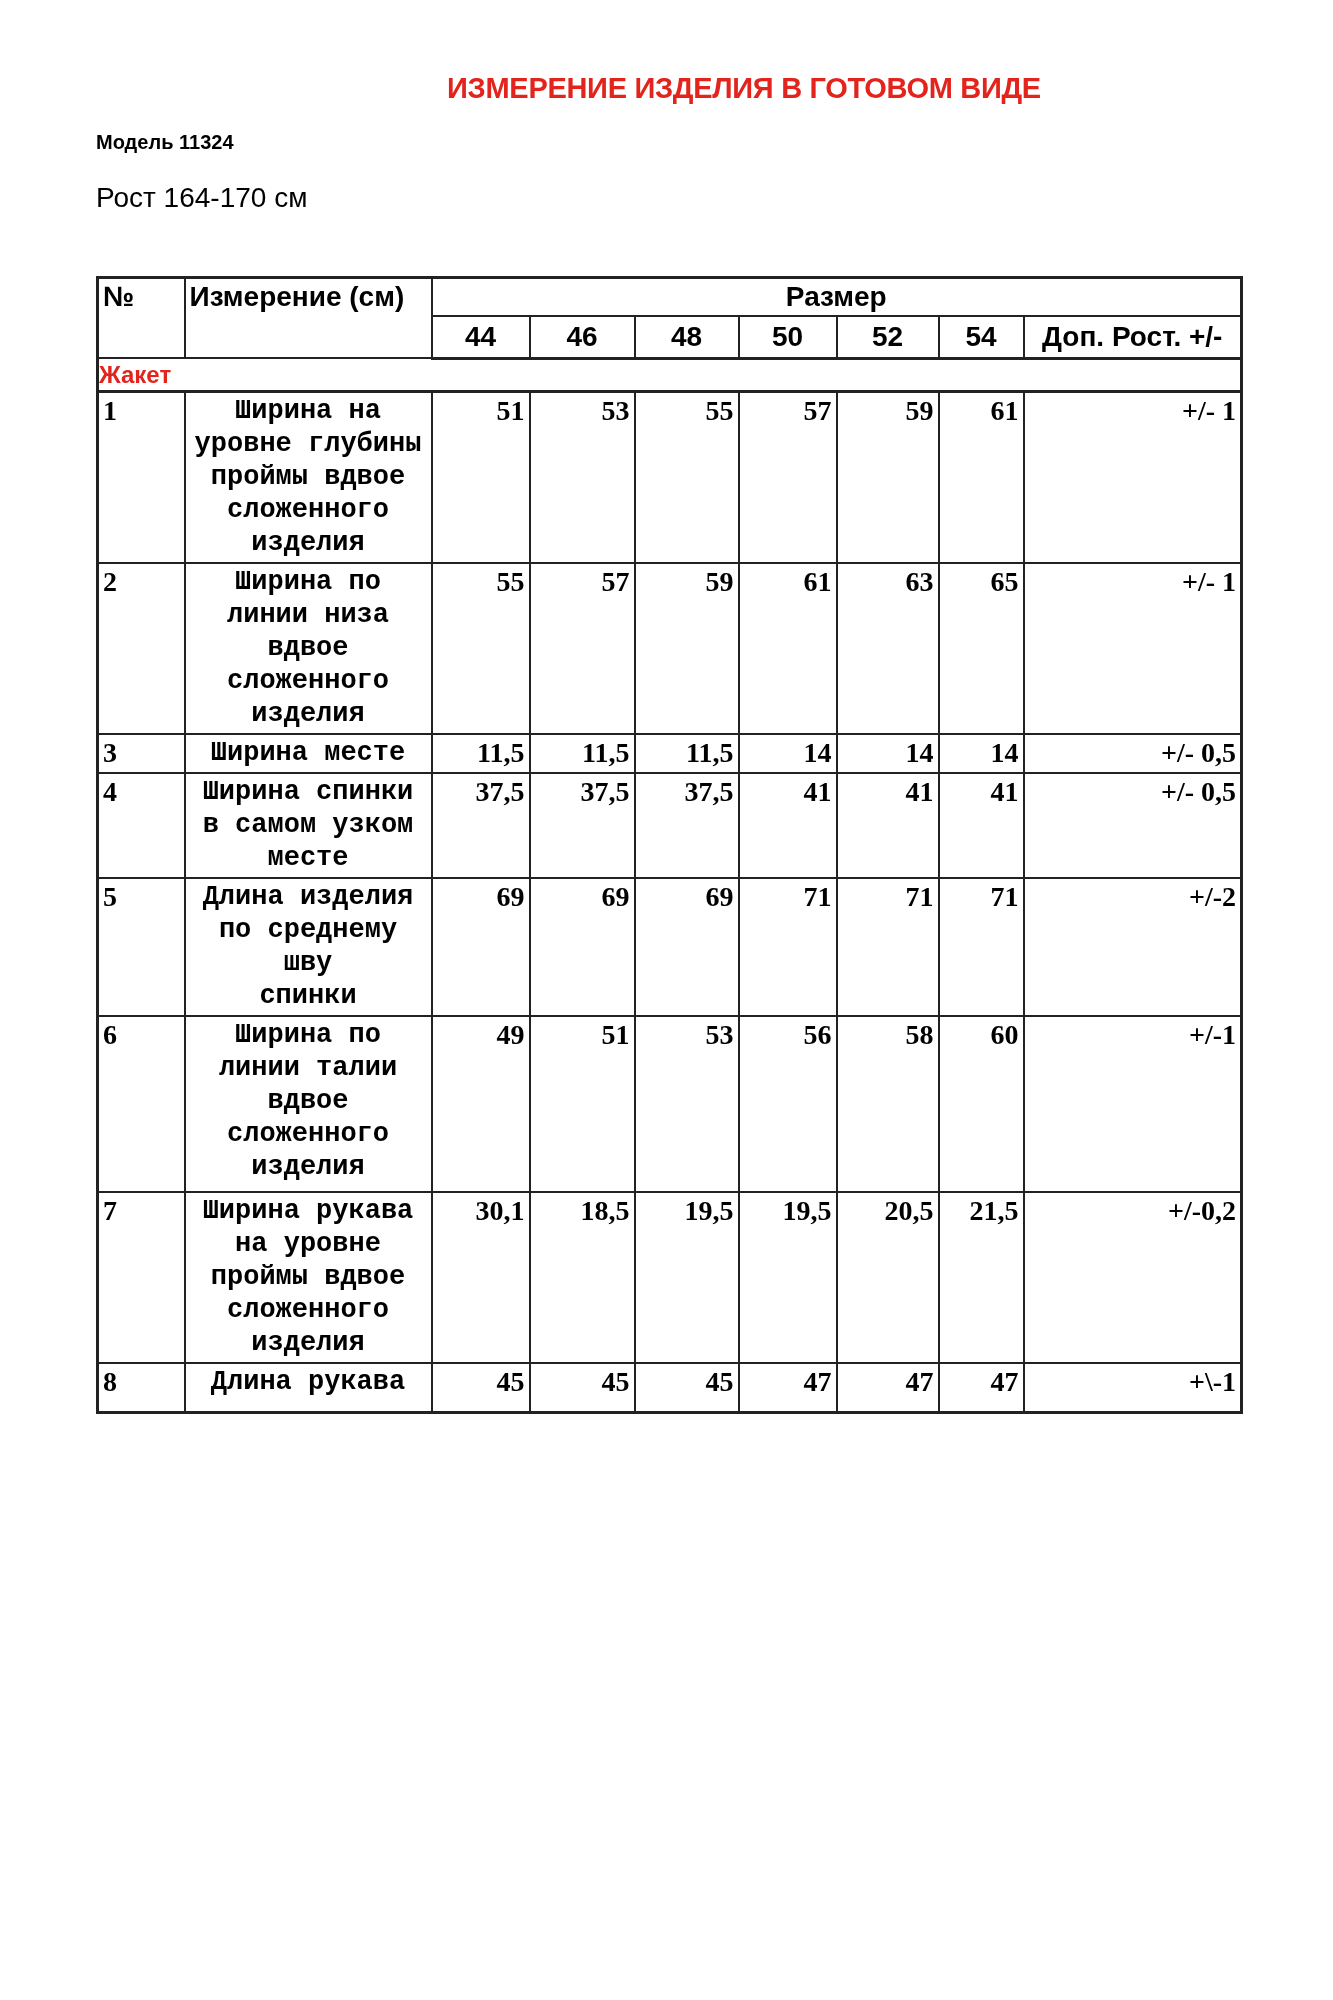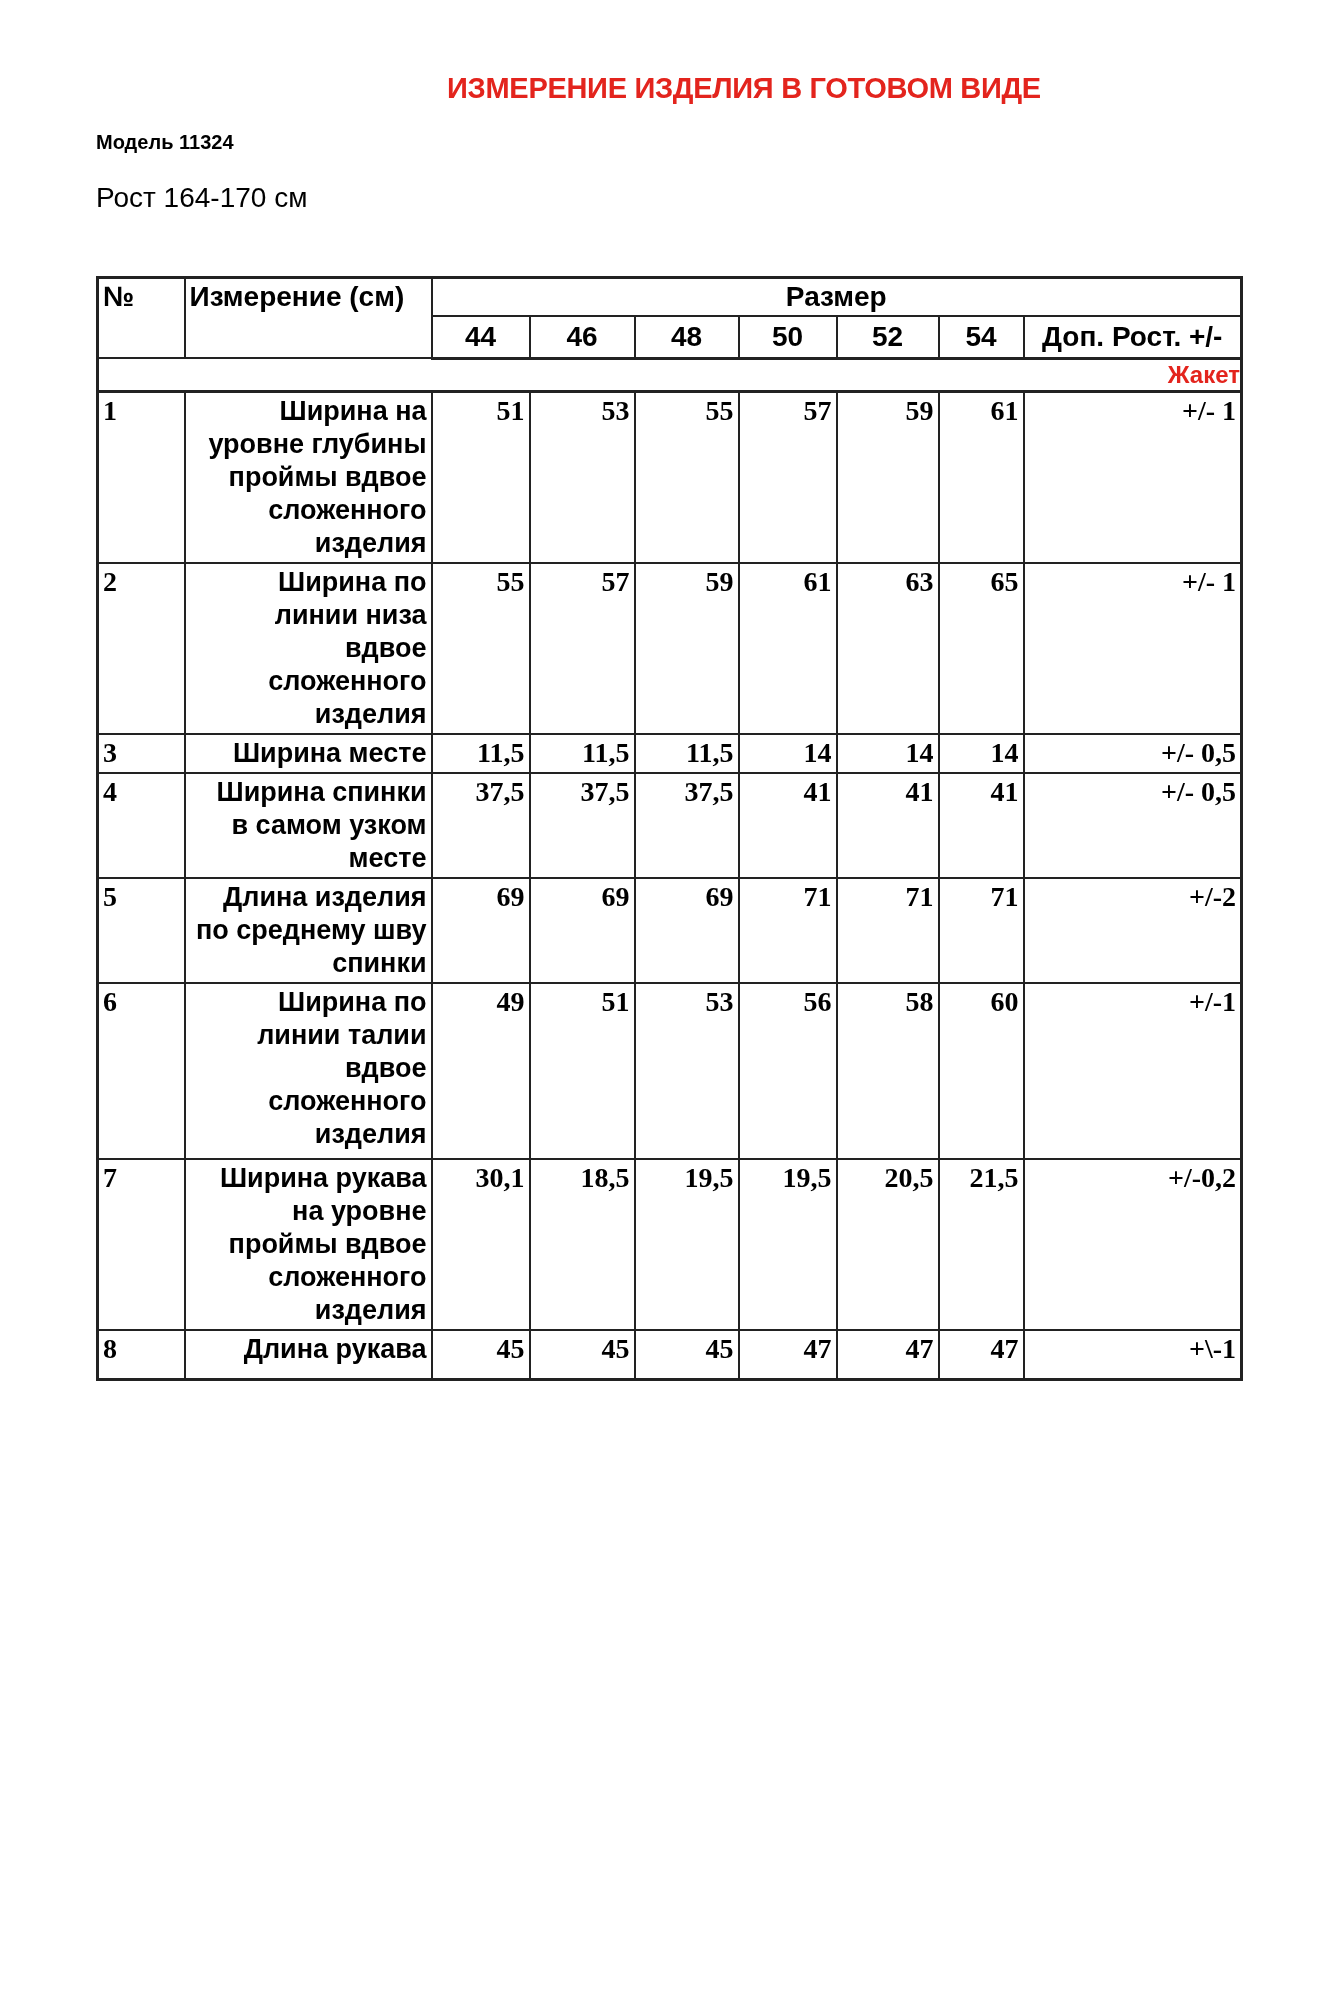--- a/index.html
+++ b/index.html
@@ -68,43 +68,43 @@
     vertical-align:middle;
     border-bottom:3px solid var(--border,#222);
   }
   tr.hdr2 th{
     text-align:center;
     vertical-align:middle;
     border-bottom:3px solid var(--border,#222);
   }
   tr.section td{
     border-bottom:3px solid var(--border,#222);
-    text-align:right;
+    text-align:left;
     vertical-align:middle;
     font-family:"Liberation Sans", sans-serif;
     font-weight:bold;
     font-size:24px;
     color:var(--accent_red,#e3241d);
     padding:1px 0;
   }
   
   td.num{
     font-family:"Liberation Serif", serif;
     font-weight:bold;
     font-size:28px;
     text-align:left;
     padding:3px 0 0 16px;
     border-bottom:3px solid var(--border,#222);
   }
   td.label{
-    font-family:Liberation Sans, sans-serif;
+    font-family:Liberation Mono, monospace;
     font-weight:bold;
     font-size:27px;
     line-height:33px;
-    text-align:right;
+    text-align:center;
     padding:3px 8px 0 17px;
     white-space:pre-line;
     border-bottom:3px solid var(--border,#222);
   }
   td.val{
     font-family:"Liberation Serif", serif;
     font-weight:bold;
     font-size:28px;
     text-align:right;
     padding-top:3px;

